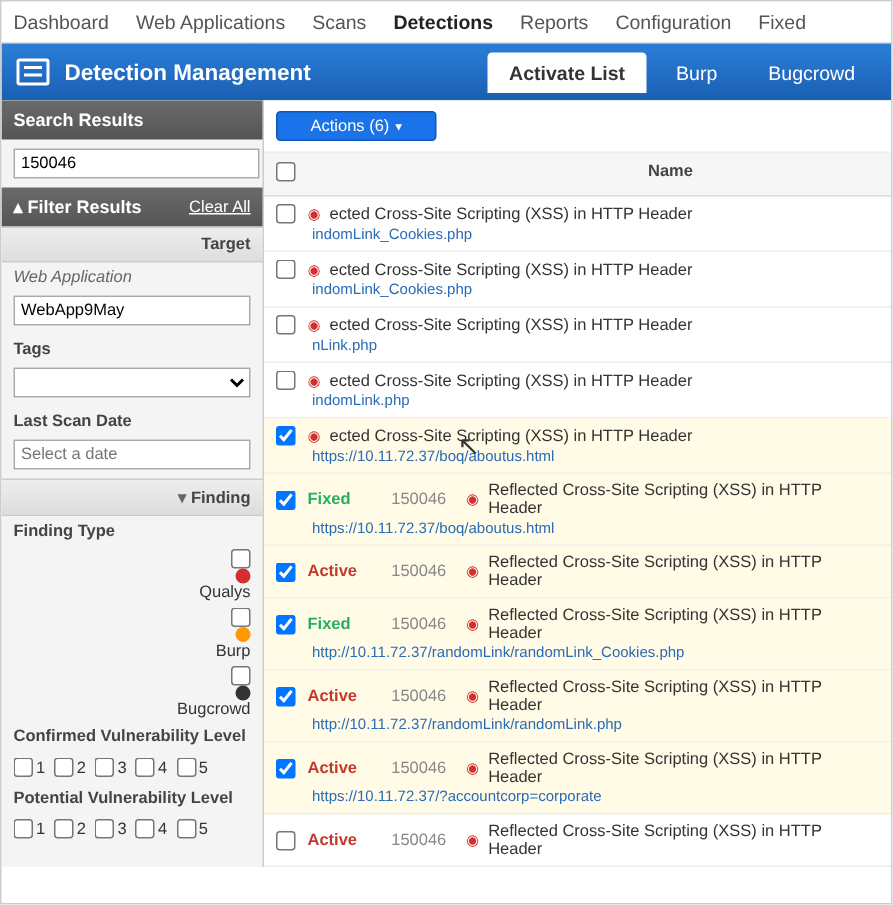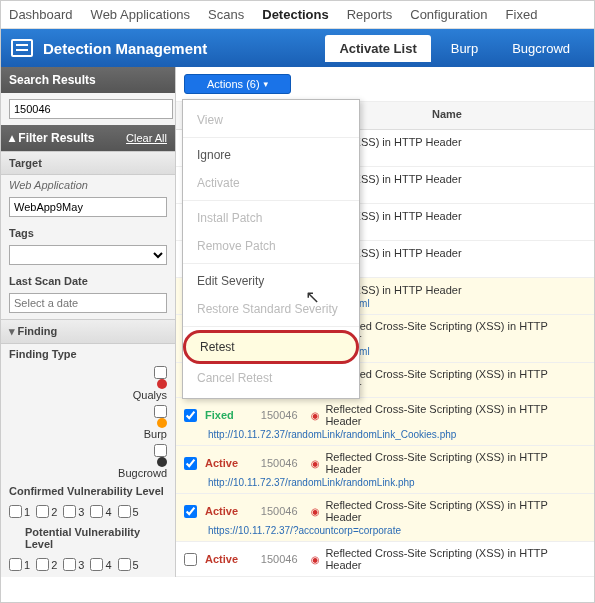--- a/index.html
+++ b/index.html
@@ -16,21 +16,21 @@
 .bluebar-title { font-weight: bold; font-size: 15px; flex:1; }
 .tabs { display:flex; gap:6px; font-size:13px; }
 .tab { padding: 6px 14px; color:#fff; cursor:pointer; border-radius:3px 3px 0 0; }
 .tab.active { background:#fff; color:#333; font-weight:bold; }
 
 .content { display:flex; position:relative; }
 
 .sidebar { width:175px; background:#f4f4f4; border-right:1px solid #ccc; padding:0; }
 .sect-hd { background: linear-gradient(#6a6a6a,#555); color:#fff; font-weight:bold; padding:6px 8px; font-size:12px; display:flex; justify-content:space-between; align-items:center; }
 .sect-hd .clear { font-weight:normal; text-decoration:underline; font-size:11px; }
-.sub-hd { background: linear-gradient(#eee,#ddd); color:#444; font-weight:bold; padding:5px 8px; font-size:11px; border-top:1px solid #ccc; border-bottom:1px solid #ccc; }
+.sub-hd { background: linear-gradient(#eee,#ddd); color:#444; font-weight:bold; padding:5px 8px; font-size:11px; border-top:1px solid #ccc; border-bottom:1px solid #ccc;text-align:right; }
 .sub-hd.tri::before { content:"▾ "; color:#666; }
 .search-row { display:flex; gap:4px; padding:6px 8px; }
 .search-row input { flex:1; padding:3px 16px 3px 4px; border:1px solid #aaa; font-size:11px; }
 .search-row .btn { background:#1a73e8; color:#fff; border:1px solid #0c58b8; padding:3px 8px; font-weight:bold; font-size:11px; border-radius:2px; cursor:pointer; }
 .lbl { font-style:italic; color:#666; padding:4px 8px; font-size:11px; }
 .txt { width: calc(100% - 16px); margin:2px 8px 6px; padding:3px 4px; border:1px solid #aaa; font-size:11px; }
 .sel { width: calc(100% - 16px); margin:2px 8px 6px; padding:2px; border:1px solid #aaa; background:#fff; font-size:11px; }
 .chk-row { display:flex; align-items:flex-end; gap:0; padding:2px 8px; font-size:11px;flex-direction:column; }
 .chk-row .dot { width:10px; height:10px; border-radius:50%; display:inline-block; }
 .levels { display:flex; gap:6px; padding:4px 8px; font-size:11px; }
@@ -123,50 +123,35 @@
         </div>
       </div>
     <div class="lbl" style="font-weight:bold;font-style:normal;color:#444;">Confirmed Vulnerability Level</div>
     <div class="levels" id="cvl">
         <label><input type="checkbox" style=""> 1</label>
         <label><input type="checkbox" style=""> 2</label>
         <label><input type="checkbox" style=""> 3</label>
         <label><input type="checkbox" style=""> 4</label>
         <label><input type="checkbox" style=""> 5</label>
       </div>
-    <div class="lbl" style="font-weight:bold;font-style:normal;color:#444;margin-left:16px;">Potential Vulnerability Level</div>
+    <div class="lbl" style="font-weight:bold;font-style:normal;color:#444;">Potential Vulnerability Level</div>
     <div class="levels" id="pvl">
         <label><input type="checkbox" style=""> 1</label>
         <label><input type="checkbox" style=""> 2</label>
         <label><input type="checkbox" style=""> 3</label>
         <label><input type="checkbox" style=""> 4</label>
         <label><input type="checkbox" style=""> 5</label>
       </div>
   </div>
 
   <div class="main">
     <div class="actions-bar">
       <button class="actions-btn">Actions (6)</button>
     </div>
 
-    <div class="dropdown">
-      <div class="item disabled">View</div>
-      <hr>
-      <div class="item">Ignore</div>
-      <div class="item disabled">Activate</div>
-      <hr>
-      <div class="item disabled">Install Patch</div>
-      <div class="item disabled">Remove Patch</div>
-      <hr>
-      <div class="item">Edit Severity</div>
-      <div class="item disabled">Restore Standard Severity</div>
-      <hr>
-      <div class="item retest">Retest</div>
-      <div class="item disabled">Cancel Retest</div>
-    </div>
 
     <div class="thead">
       <div class="c-chk"><input type="checkbox" style=""></div>
       <div class="c-status"></div>
       <div class="c-id"></div>
       <div class="c-name" style="text-align:center; padding-right:6px;">Name</div>
     </div>
 
     <div id="rows">
         <div class="row">

